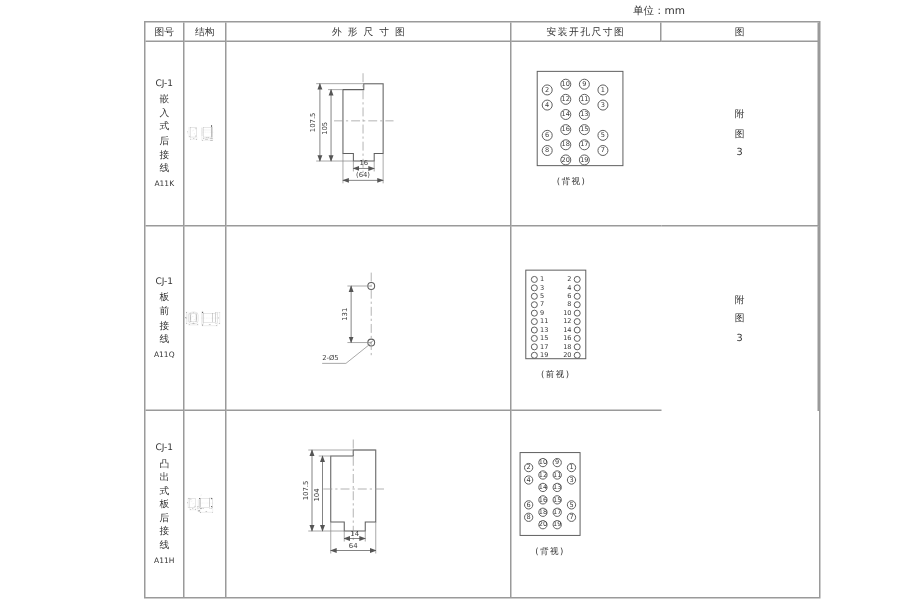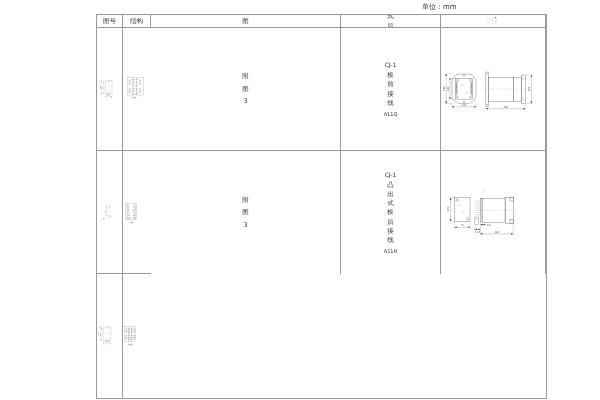--- a/index.html
+++ b/index.html
@@ -44,20 +44,22 @@
 </defs>
   </svg>
 
 <div class="page">
   <div class="unit">单位：mm</div>
 
   <div class="tbl">
 
     <div class="cell hd">图号</div>
     <div class="cell hd">结构</div>
+    <div class="cell hd sp">外形尺寸图</div>
+    <div class="cell hd sp2">安装开孔尺寸图</div>
 
     <div class="cell vcell">
       <div class="vtext">附
 图
 3</div>
     </div>
     <div class="cell struct">
       <div class="model">CJ-1</div>
       <div class="vchars">嵌
 入

